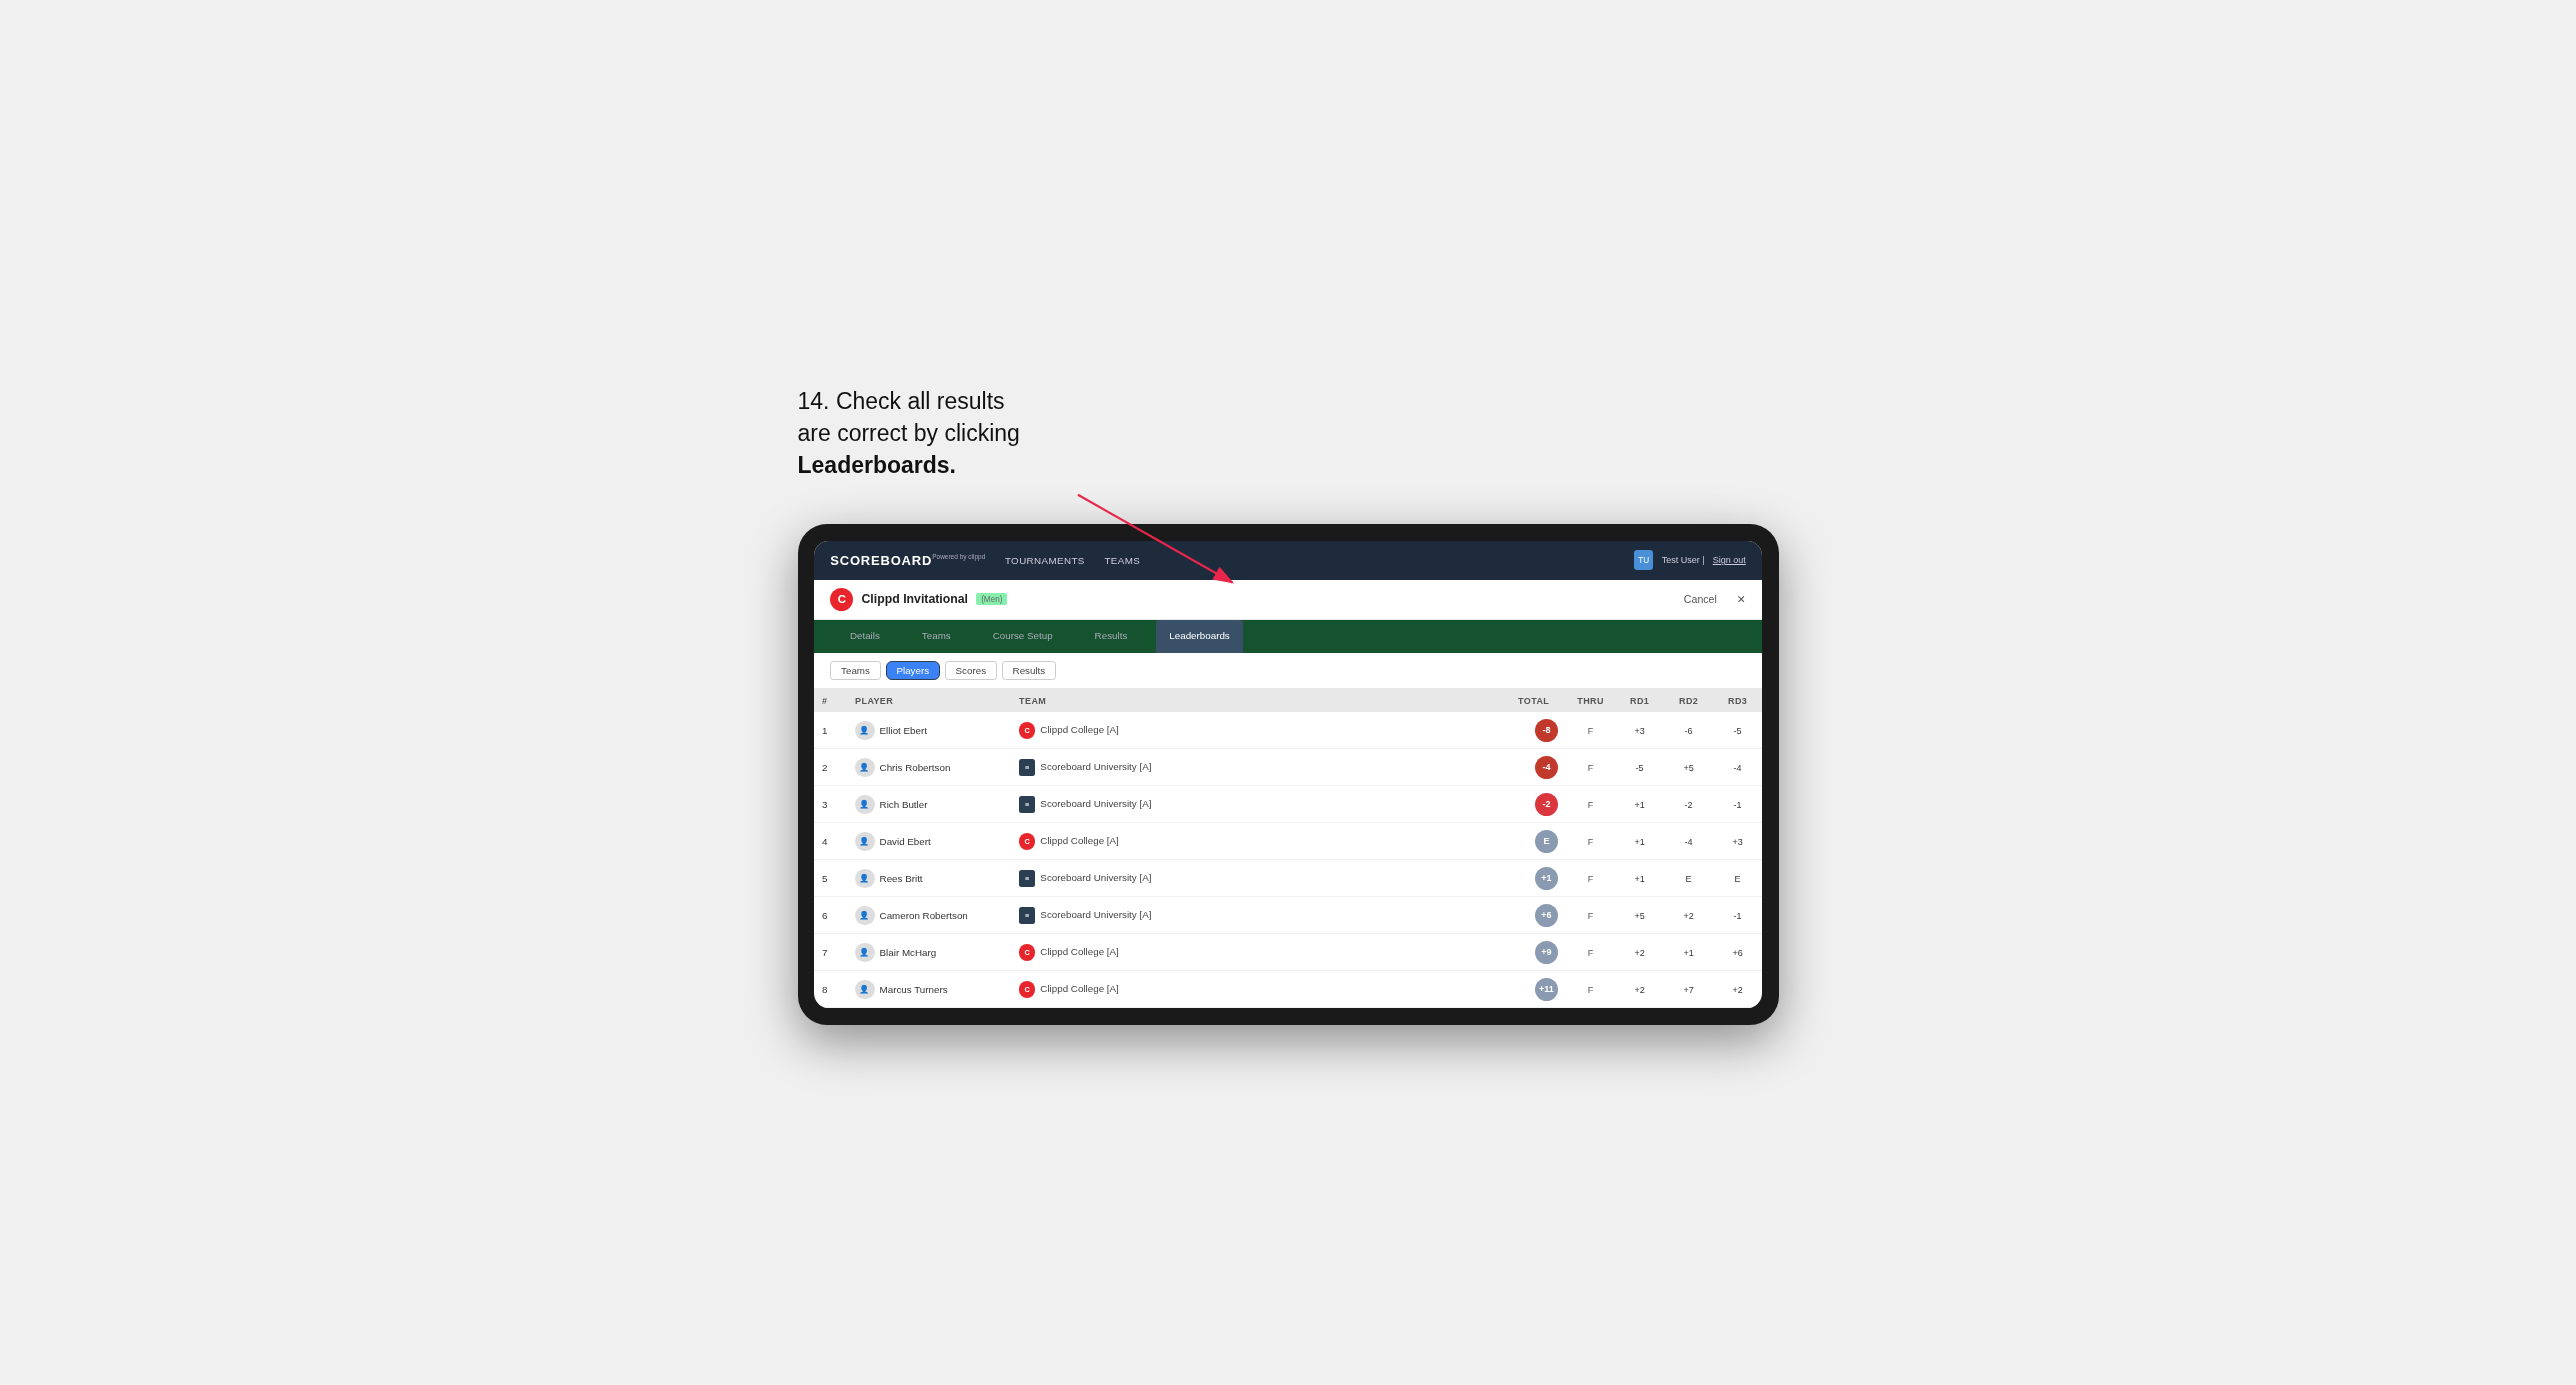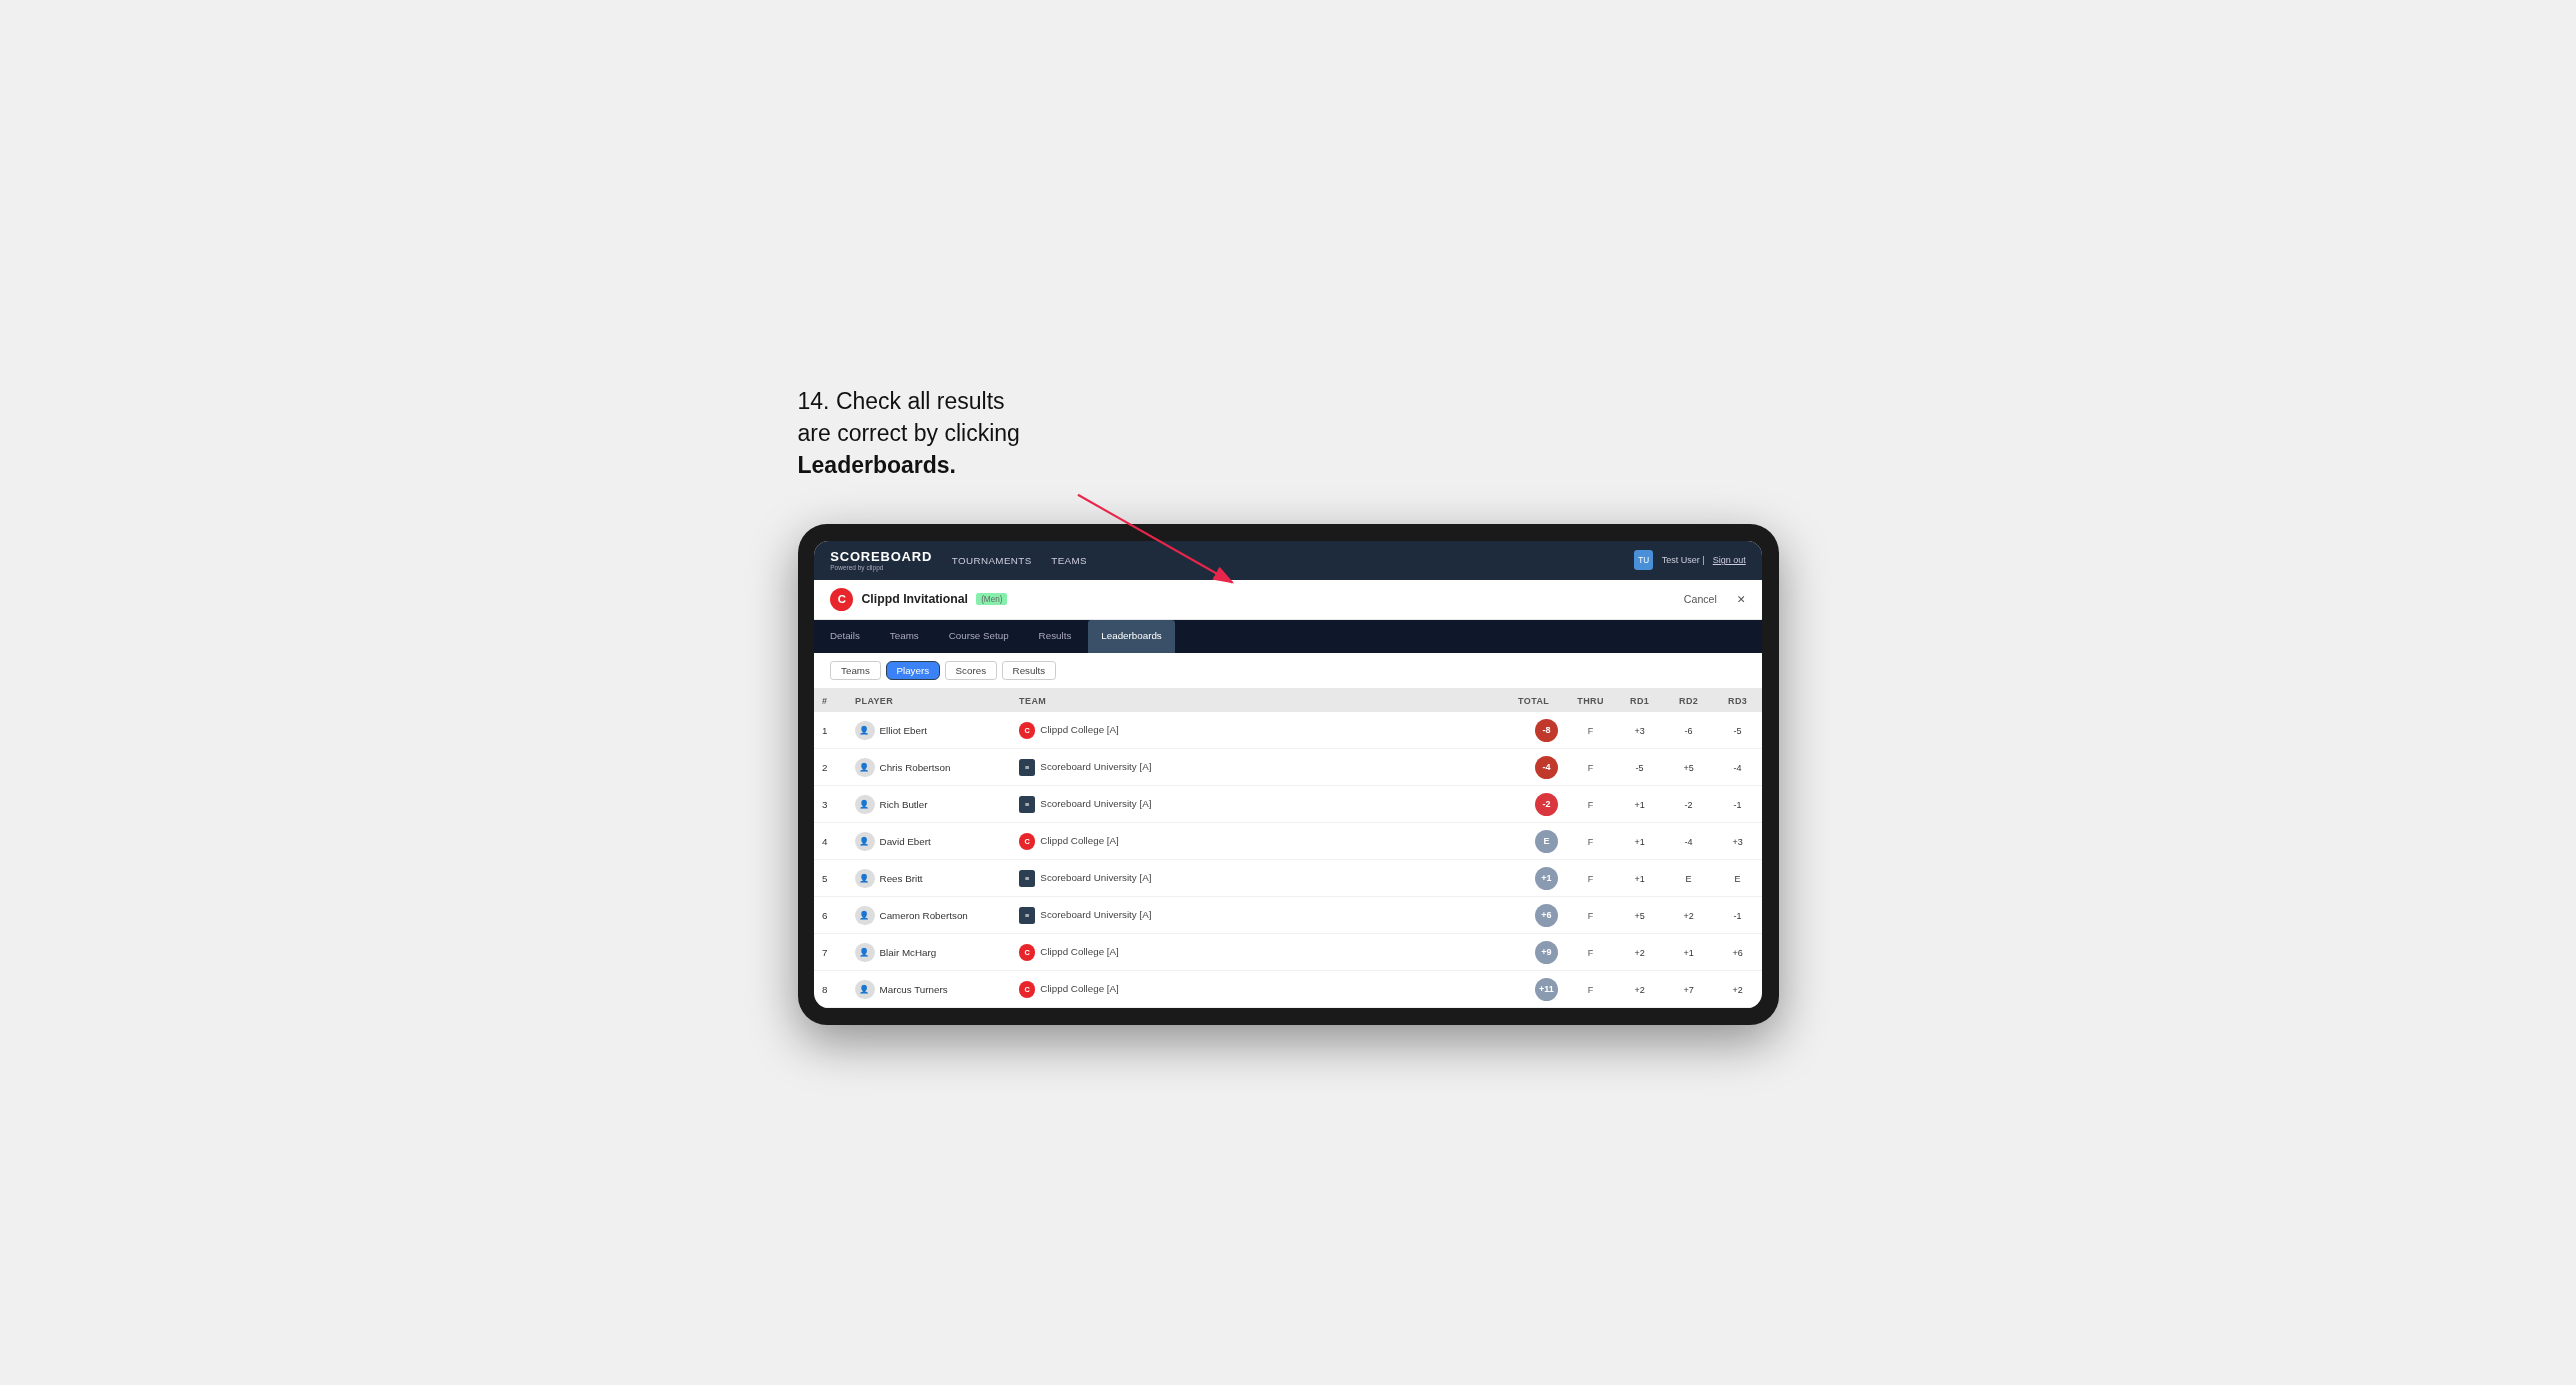--- a/index.html
+++ b/index.html
@@ -58,21 +58,21 @@
     
     .app-header {
       background: #1e2b3c;
       display: flex;
       align-items: center;
       padding: 0 16.4px;
       height: 39px;
     }
     .logo-area {
       display: flex;
-      flex-direction: column;
+      flex-direction: row;
       margin-right: 19.6px;
     }
     .logo-text {
       color: #fff;
       font-size: 13px;
       font-weight: 900;
       letter-spacing: 0.8px;
       text-transform: uppercase;
     }
     .logo-sub {
@@ -164,24 +164,24 @@
       color: #555;
       font-size: 10.6px;
       cursor: pointer;
       display: flex;
       align-items: center;
       gap: 20px;
     }
 
     
     .tab-nav {
-      background: #0f172a;
-      display: flex;
-      gap: 4px;
-      padding: 0 3px;
+      background: #14532d;
+      display: flex;
+      gap: 16px;
+      padding: 0 23px;
     }
     .tab-item {
       color: #aab;
       font-size: 9.8px;
       font-weight: 500;
       padding: 9.8px 13px;
       cursor: pointer;
       border-bottom: 2.5px solid transparent;
     }
     .tab-item.active {

